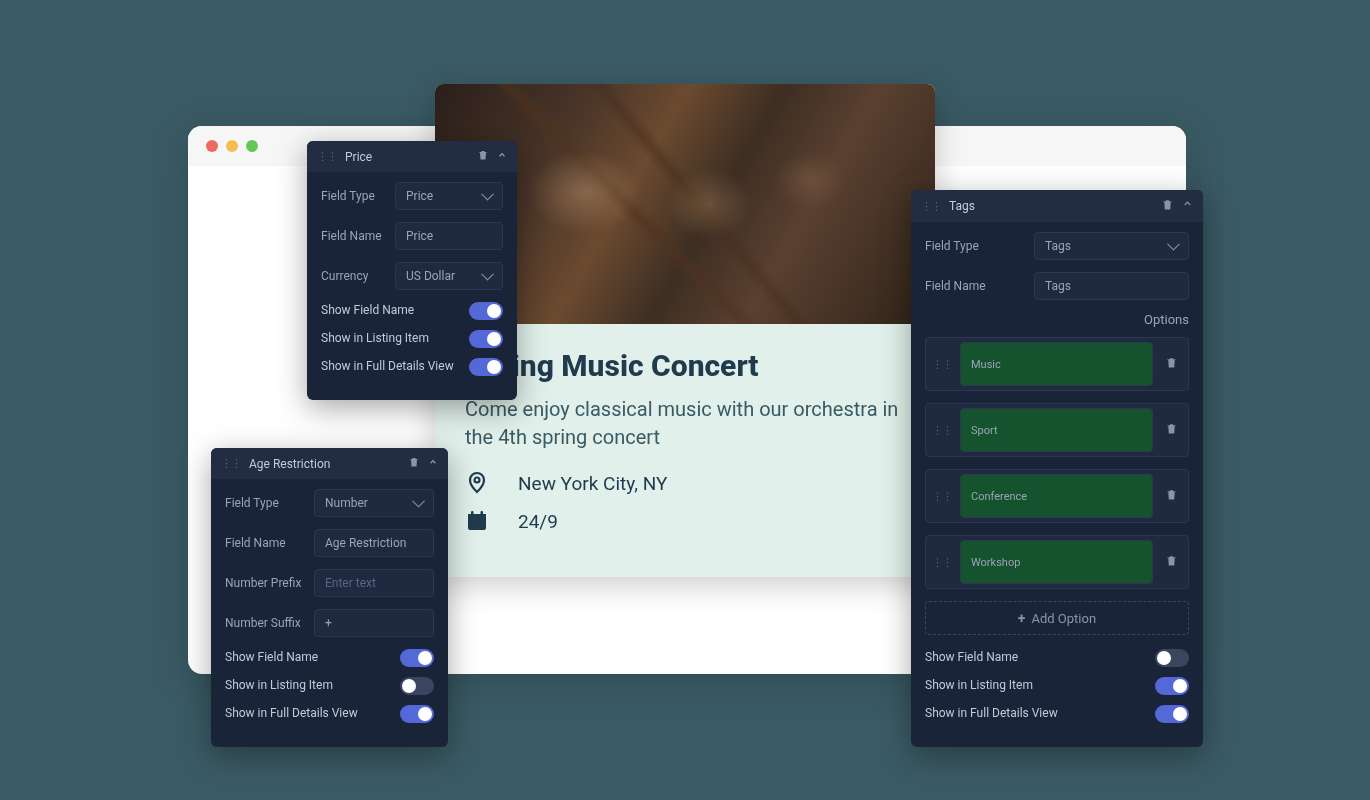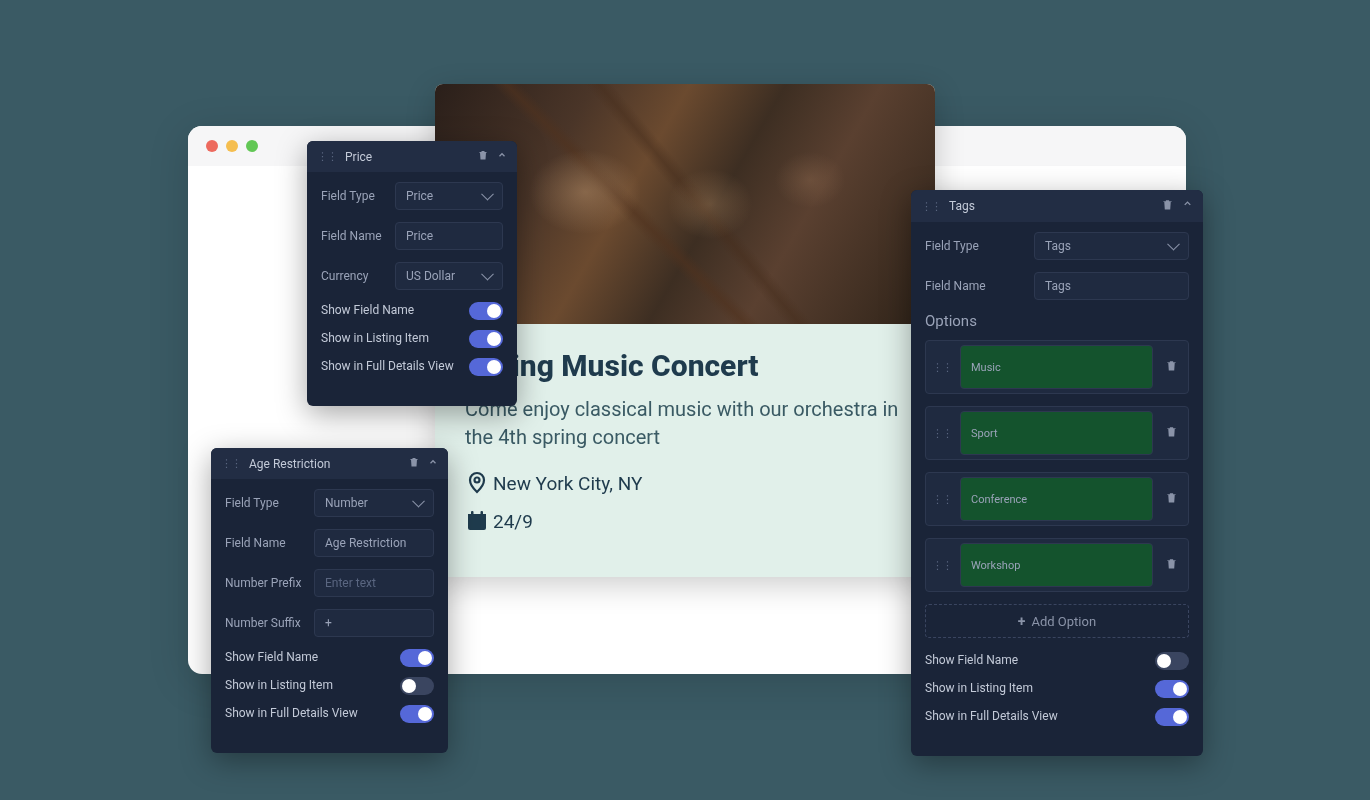--- a/index.html
+++ b/index.html
@@ -72,21 +72,21 @@
 }
 .event-desc {
   font-size: 20px;
   color: #3a5a64;
   line-height: 1.4;
   margin-bottom: 20px;
 }
 .event-row {
   display: flex;
   align-items: center;
-  gap: 4px;
+  gap: 29px;
   margin-bottom: 14px;
   font-size: 19px;
   color: #1f3b4d;
 }
 .event-icon { width: 24px; height: 24px; flex-shrink: 0; }
 
 .panel {
   position: absolute;
   background: #1a2438;
   border-radius: 6px;
@@ -98,21 +98,21 @@
   display: flex;
   align-items: center;
   padding: 8px 10px;
   background: #222d44;
   border-radius: 6px 6px 0 0;
 }
 .drag-handle { color: #5a6680; margin-right: 8px; font-size: 11px; letter-spacing: -1px; }
 .panel-title { flex: 1; font-size: 12px; }
 .panel-actions { display: flex; gap: 8px; color: #8a93a8; }
 .panel-actions span { cursor: pointer; }
-.panel-body { padding: 10px 14px 20px; }
+.panel-body { padding: 10px 14px 14px; }
 .field-row {
   display: flex;
   align-items: center;
   margin-bottom: 12px;
   min-height: 28px;
 }
 .field-label { flex: 1; font-size: 12px; color: #9aa3b8; }
 .field-control {
   width: 140px;
   height: 28px;
@@ -164,21 +164,21 @@
   transition: none;
 }
 .toggle.on .knob { left: 18px; }
 
 .panel-price { left: 307px; top: 141px; width: 210px; }
 .panel-price .field-control { width: 108px; }
 .panel-age { left: 211px; top: 448px; width: 237px; }
 .panel-age .field-control { width: 120px; text-align: center; }
 .panel-tags { left: 911px; top: 190px; width: 292px; }
 
-.options-label { font-size: 15px; color: #9aa3b8; margin-bottom: 10px; }
+.options-label { font-size: 13px; color: #9aa3b8; margin-bottom: 10px; text-align: right; }
 .option-row {
   display: flex;
   align-items: center;
   gap: 8px;
   margin-bottom: 12px;
   background: #1f2a40;
   border: 1px solid #2d3850;
   border-radius: 4px;
   padding: 4px 6px;
 }

